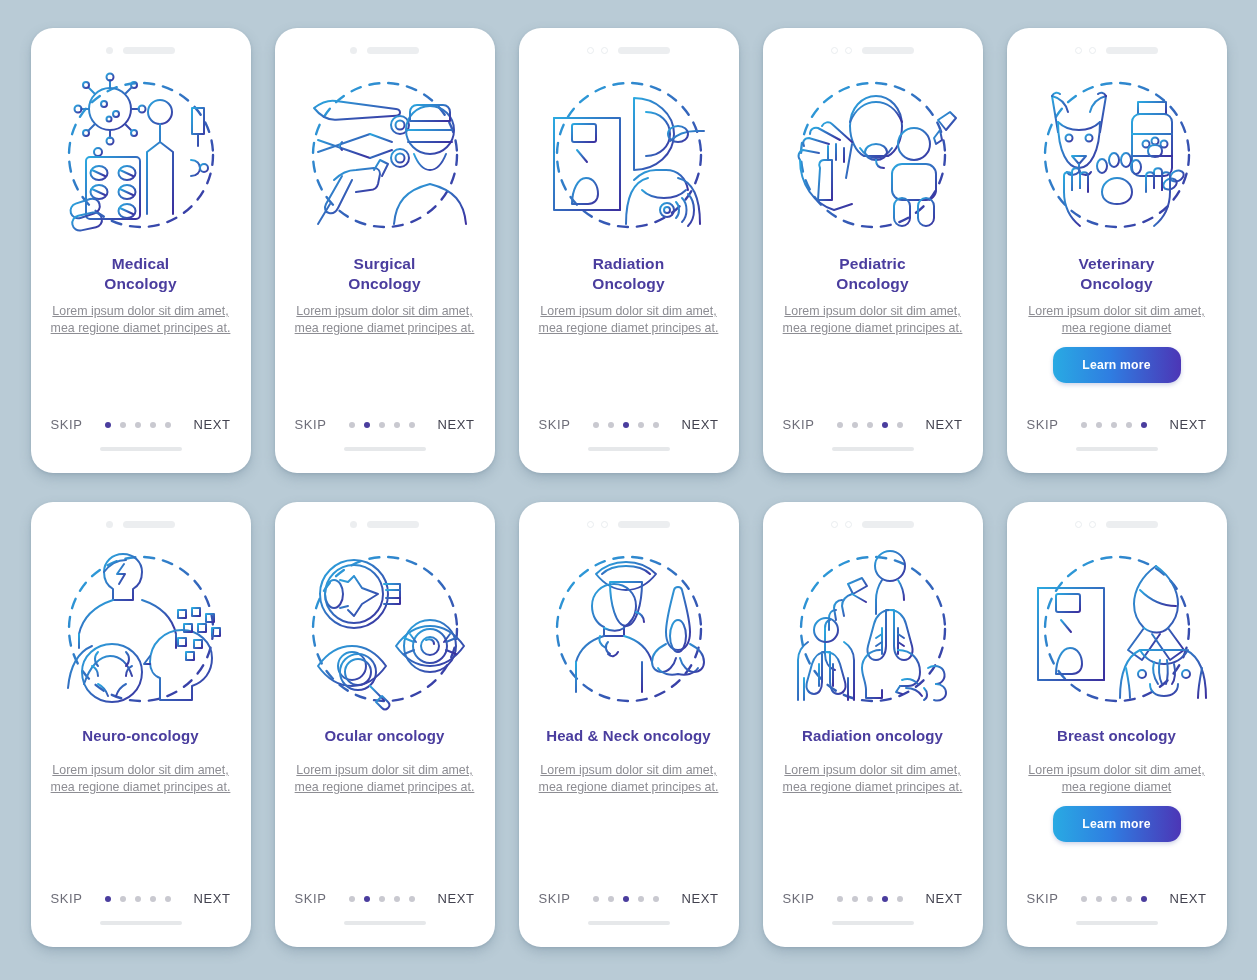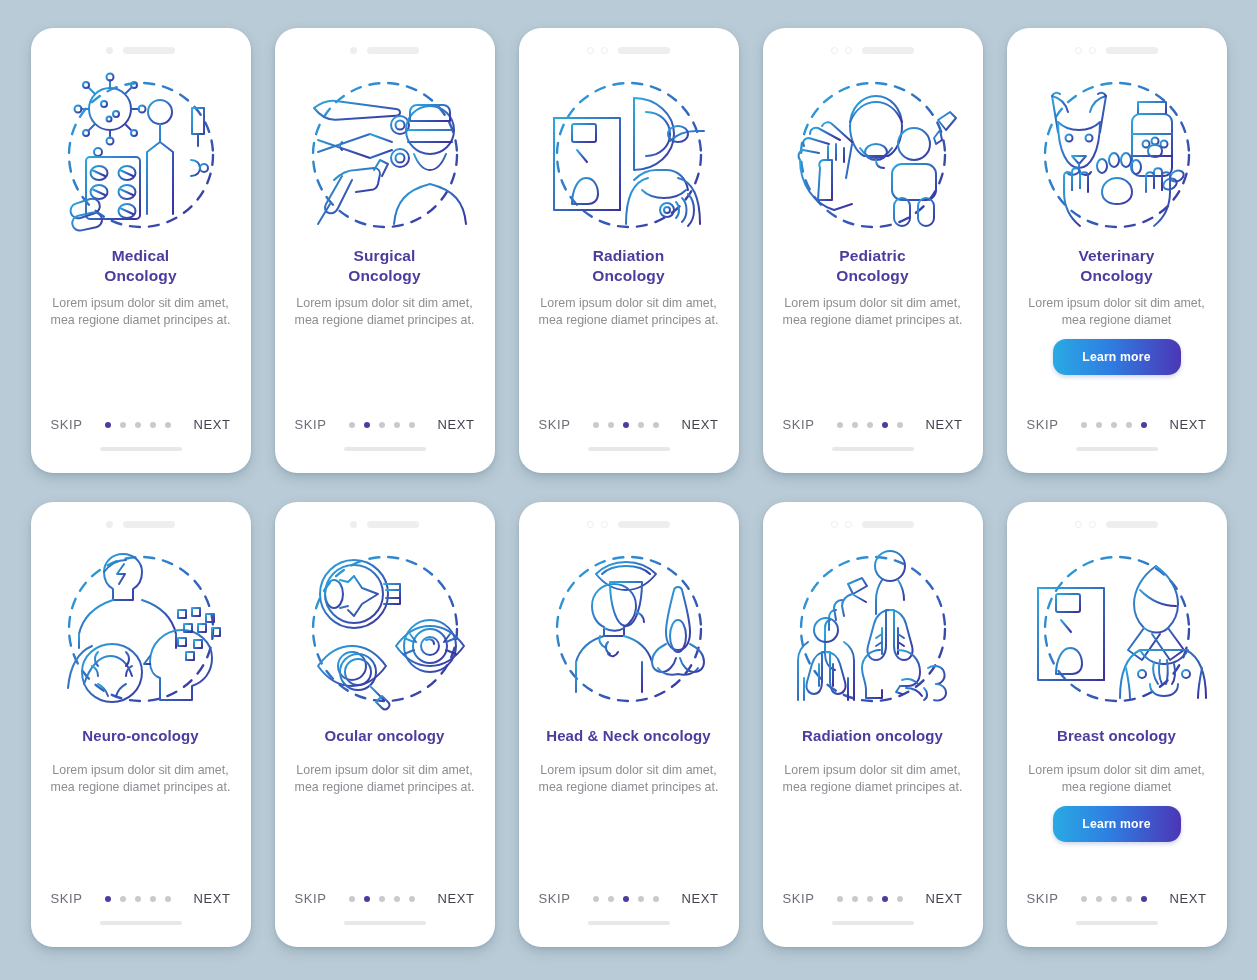--- a/index.html
+++ b/index.html
@@ -84,28 +84,29 @@
     box-sizing: border-box;
     padding: 0 14px;
     text-align: center;
   }
   .title {
     color: #4a3d9e;
     font-weight: bold;
     font-size: 15.5px;
     line-height: 20px;
     letter-spacing: 0.1px;
-    margin: 0;
+    margin: 8px;
   }
   .title.single { font-size: 15px; }
   .desc {
     color: #8d8d93;
     font-size: 12.4px;
     line-height: 16.6px;
     margin: 9px 0 0 0;
+    text-decoration: underline;
   }
   .row2 .desc { margin-top: 16px; }
   .row2 .title { margin-top: 6px; }
 
   .learn {
     margin: 11px auto 0 auto;
     display: block;
     border: none;
     width: 128px;
     height: 36px;

